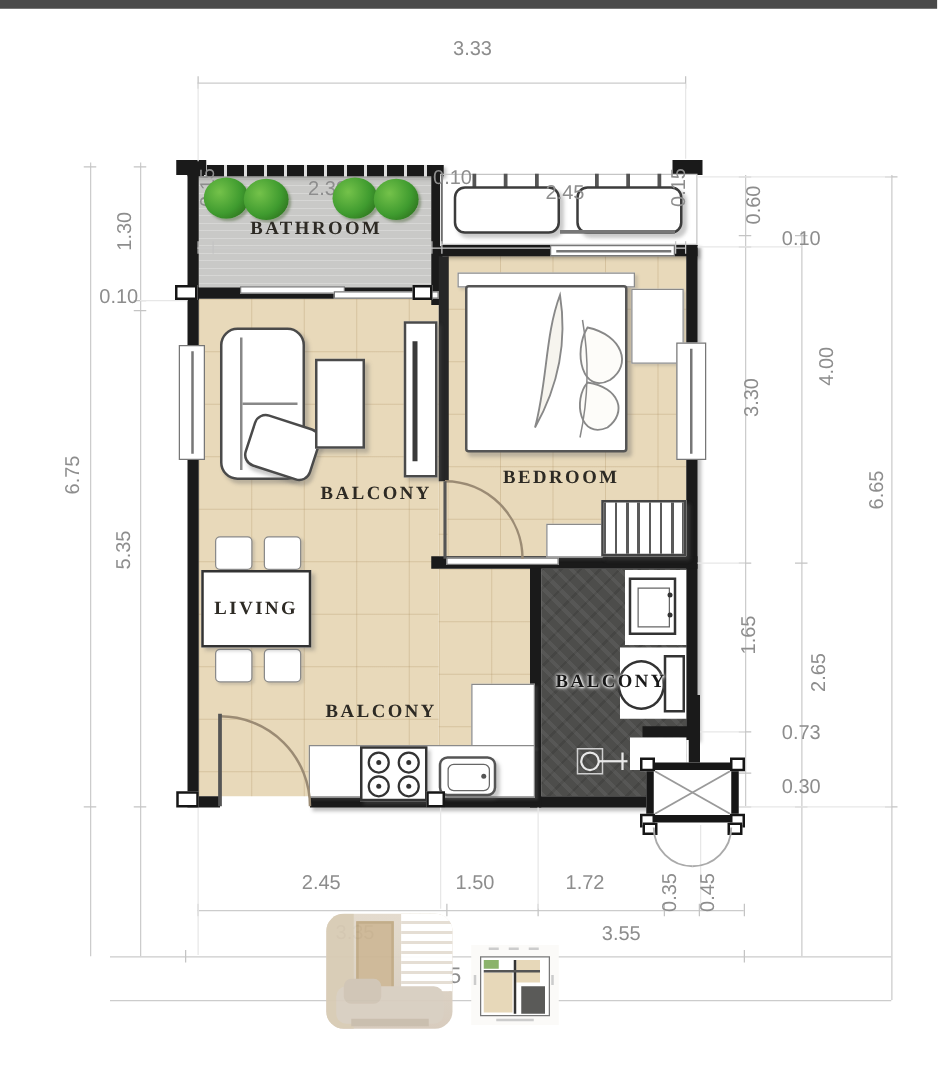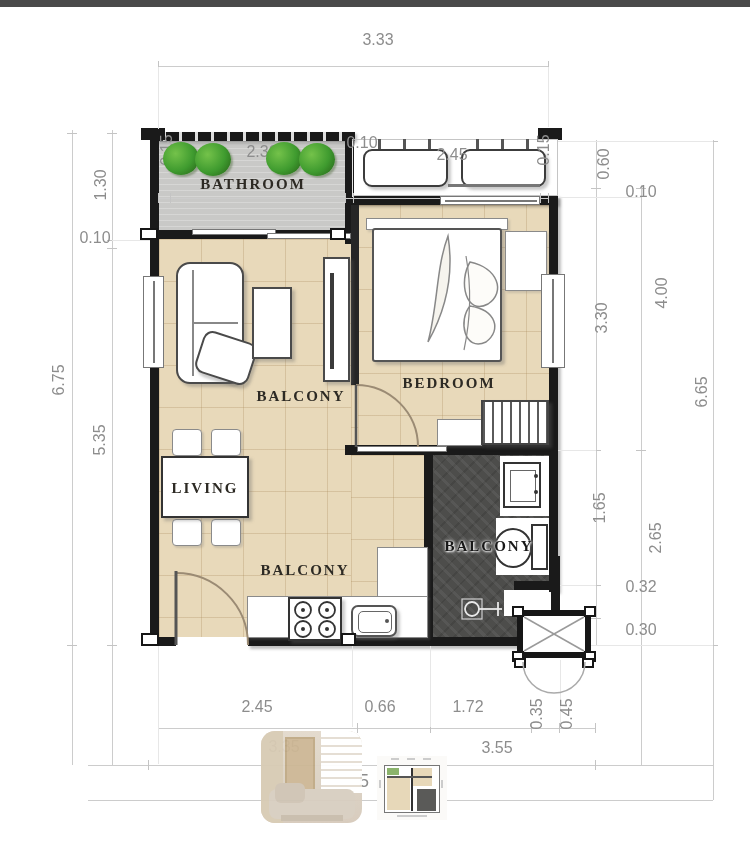--- a/index.html
+++ b/index.html
@@ -265,25 +265,25 @@
   <div class="dim v" style="left:59px;top:380px;">6.75</div>
   <div class="dim v" style="left:100px;top:440px;">5.35</div>
 
   <div class="dim v" style="left:604px;top:164px;">0.60</div>
   <div class="dim" style="left:641px;top:192px;">0.10</div>
   <div class="dim v" style="left:602px;top:318px;">3.30</div>
   <div class="dim v" style="left:662px;top:293px;">4.00</div>
   <div class="dim v" style="left:702px;top:392px;">6.65</div>
   <div class="dim v" style="left:600px;top:508px;">1.65</div>
   <div class="dim v" style="left:656px;top:538px;">2.65</div>
-  <div class="dim" style="left:641px;top:587px;">0.32</div>
+  <div class="dim" style="left:641px;top:587px;">0.73</div>
   <div class="dim" style="left:641px;top:630px;">0.30</div>
 
   <div class="dim" style="left:257px;top:707px;">2.45</div>
-  <div class="dim" style="left:380px;top:707px;">0.66</div>
+  <div class="dim" style="left:380px;top:707px;">1.50</div>
   <div class="dim" style="left:468px;top:707px;">1.72</div>
   <div class="dim v" style="left:537px;top:714px;">0.35</div>
   <div class="dim v" style="left:567px;top:714px;">0.45</div>
   <div class="dim" style="left:284px;top:747px;">3.35</div>
   <div class="dim" style="left:497px;top:748px;">3.55</div>
   <div class="dim" style="left:364px;top:781px;font-size:18px;">5</div>
 
   <div class="abs" style="left:261px;top:731px;width:101px;height:92px;border-radius:14px;overflow:hidden;z-index:40;
               background:linear-gradient(#e3dacc,#d6cabb);opacity:.95;">
     <div class="abs" style="left:0;top:0;width:22px;height:92px;background:#d8cbb4;"></div>

